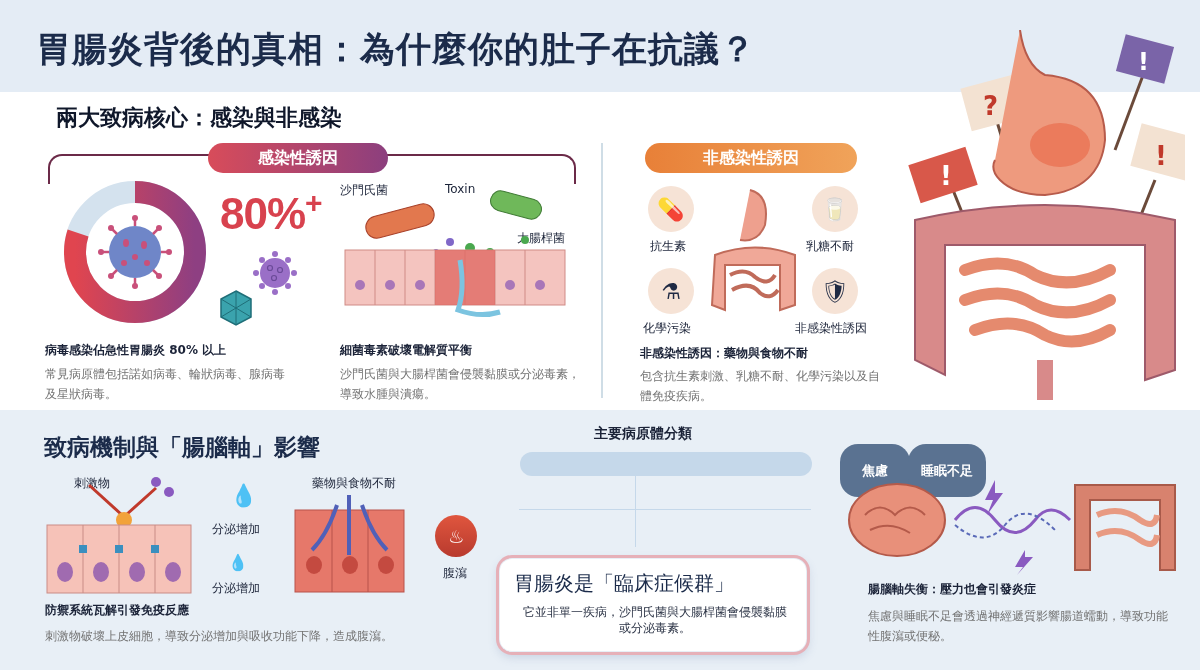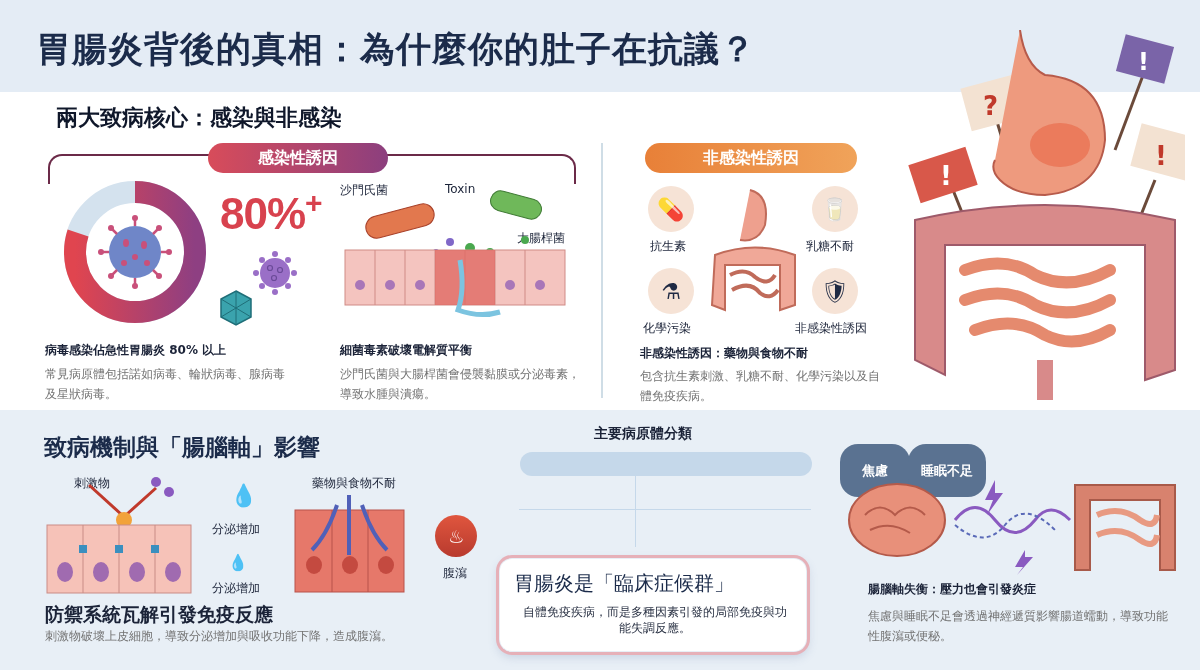--- a/index.html
+++ b/index.html
@@ -287,31 +287,31 @@
     </g>
   <g stroke="#5060b8" stroke-width="4" fill="none">
       <path d="M57 0 L57 60"></path>
       <path d="M45 10 Q35 40 20 55"></path>
       <path d="M70 10 Q80 40 95 55"></path>
     </g>
 </svg>
 <div class="abs diarrhea-icon">♨</div>
 <div class="abs label-sm" style="left:443px;top:565px">腹瀉</div>
 
-<div class="abs caption-h cap4-h" style="font-size:19px">防禦系統瓦解引發免疫反應</div>
+<div class="abs caption-h cap4-h" style="font-size:12px">防禦系統瓦解引發免疫反應</div>
 <div class="abs caption-p cap4-p" style="white-space:nowrap">刺激物破壞上皮細胞，導致分泌增加與吸收功能下降，造成腹瀉。</div>
 
 <div class="abs class-title">主要病原體分類</div>
 <div class="abs class-bar"></div>
 <div class="abs class-vline"></div>
 <div class="abs class-hline"></div>
 
 <div class="abs syndrome-box"></div>
 <div class="abs syn-h">胃腸炎是「臨床症候群」</div>
-<div class="abs syn-p">自體免疫疾病，而是多種因素引發的局部免疫與功能失調反應。</div>
+<div class="abs syn-p">它並非單一疾病，沙門氏菌與大腸桿菌會侵襲黏膜或分泌毒素。</div>
 
 <div class="abs cloud" style="left:840px;top:444px;width:70px">焦慮</div>
 <div class="abs cloud" style="left:908px;top:444px;width:78px">睡眠不足</div>
 <svg class="abs" style="left:845px;top:475px;width:340px;height:100px" viewBox="0 0 340 100">
   <g>
       <ellipse cx="52" cy="45" rx="48" ry="36" fill="#e8907a" stroke="#b45a4a" stroke-width="2"></ellipse>
       <path d="M20 40 Q35 25 50 40 Q65 25 80 40 M25 55 Q45 45 65 58" fill="none" stroke="#b45a4a" stroke-width="2"></path>
     </g>
   <path d="M110 45 Q130 20 150 45 Q170 70 190 45 Q205 25 225 45" fill="none" stroke="#8a5ac0" stroke-width="3"></path>
   <path d="M110 50 Q140 75 160 50 Q180 25 210 55" fill="none" stroke="#5a6ab8" stroke-width="2" stroke-dasharray="4 3"></path>

